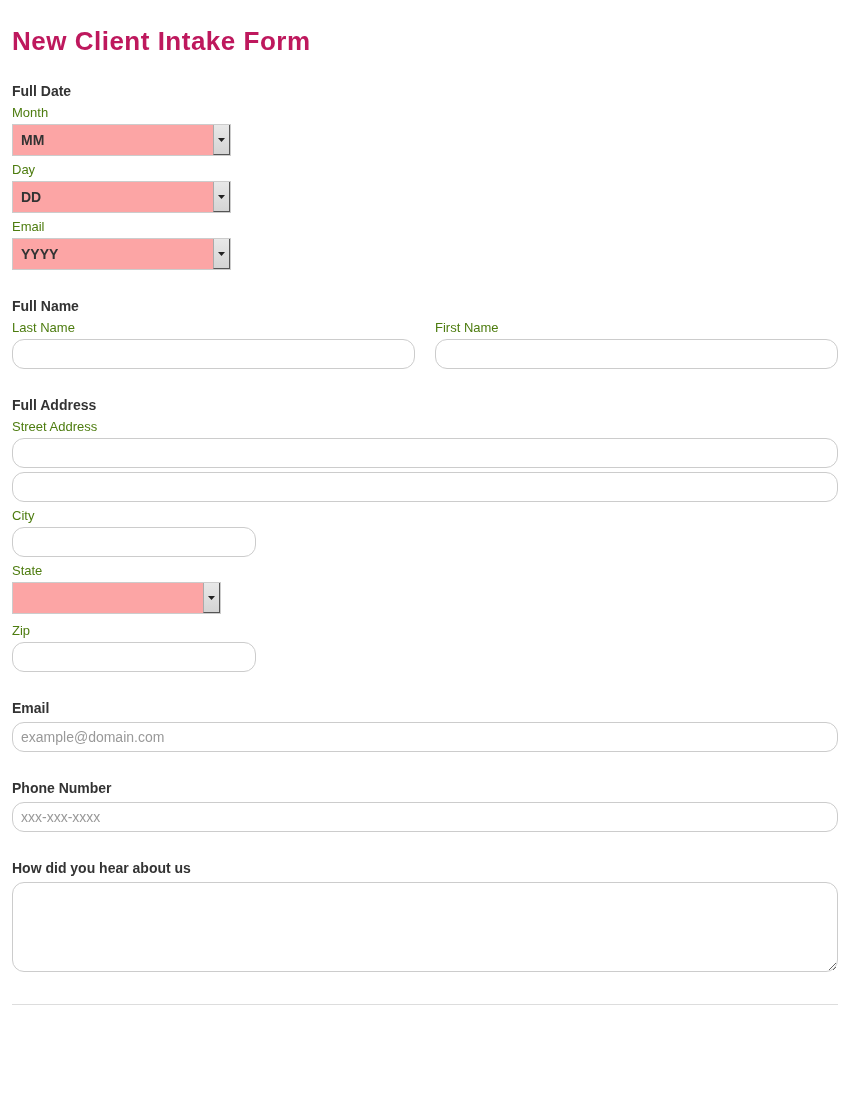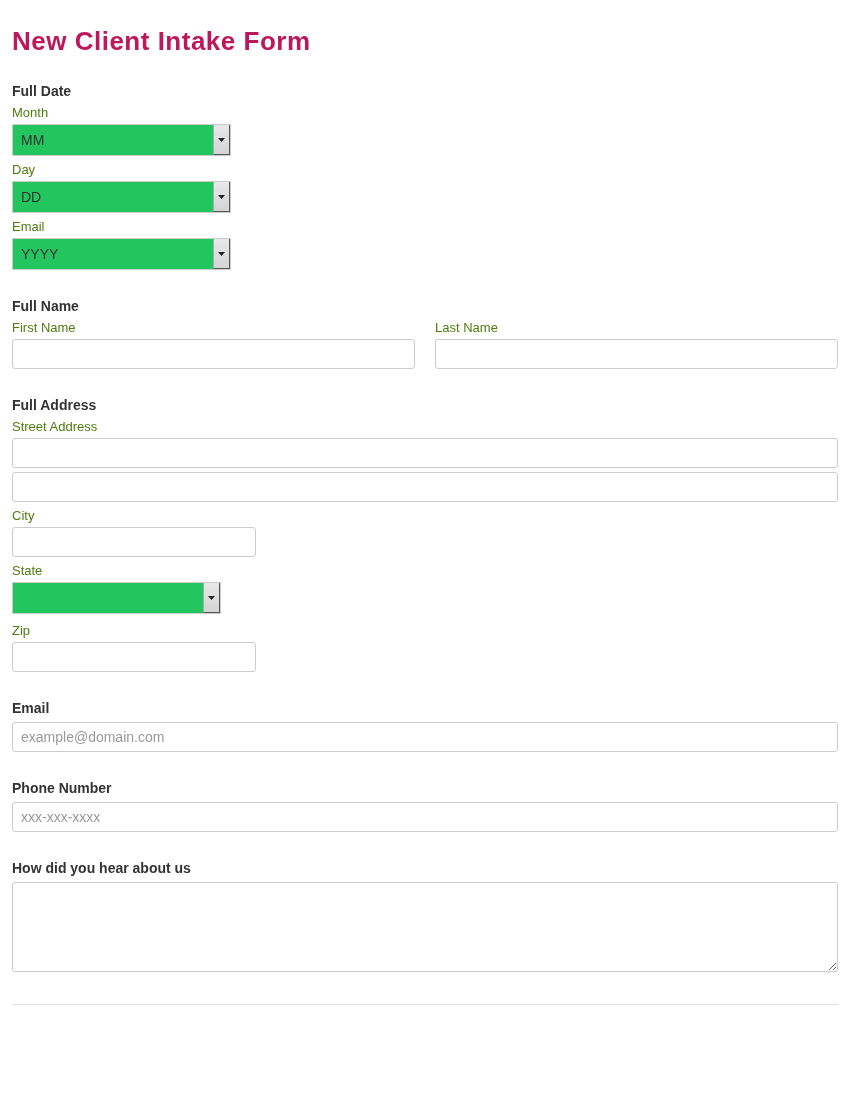--- a/index.html
+++ b/index.html
@@ -27,41 +27,42 @@
   }
   .section-label.first { margin-top: 10px; }
   .sub-label {
     font-size: 13px;
     color: #4d7c0f;
     margin-top: 6px;
     margin-bottom: 4px;
   }
   input[type="text"], textarea {
     border: 1px solid #ccc;
-    border-radius: 3px;
+    border-radius: 12px;
     padding: 6px 8px;
     font-size: 14px;
     font-family: inherit;
     color: #333;
     background: #fff;
   }
   input[type="text"]::placeholder, textarea::placeholder {
     color: #999;
   }
   textarea {
     width: 100%;
     height: 90px;
     resize: vertical;
   }
   .select-wrap {
     display: inline-flex;
     align-items: stretch;
     border: 1px solid #ccc;
-    background: #22c55e;
+    background: #fca5a5;
     height: 32px;
+    font-weight: bold;
   }
   .select-value {
     display: flex;
     align-items: center;
     padding: 0 8px;
     font-size: 14px;
     min-width: 200px;
     color: #333;
   }
   .select-btn {
@@ -134,25 +135,25 @@
     <svg width="7" height="4" viewBox="0 0 7 4">
         <polygon points="0,0 7,0 3.5,4" fill="#222"></polygon>
       </svg>
   </div>
 </div>
 
 
 <div class="section-label">Full Name</div>
 <div class="name-row">
   <div class="name-col">
-    <div class="sub-label" style="margin-top:0">First Name</div>
+    <div class="sub-label" style="margin-top:0">Last Name</div>
     <input type="text" style="">
   </div>
   <div class="name-col">
-    <div class="sub-label" style="margin-top:0">Last Name</div>
+    <div class="sub-label" style="margin-top:0">First Name</div>
     <input type="text" style="">
   </div>
 </div>
 
 
 <div class="section-label">Full Address</div>
 <div class="sub-label" style="margin-top:0">Street Address</div>
 <div class="addr-stack">
   <input type="text" class="full-width" style="">
   <input type="text" class="full-width" style="">

